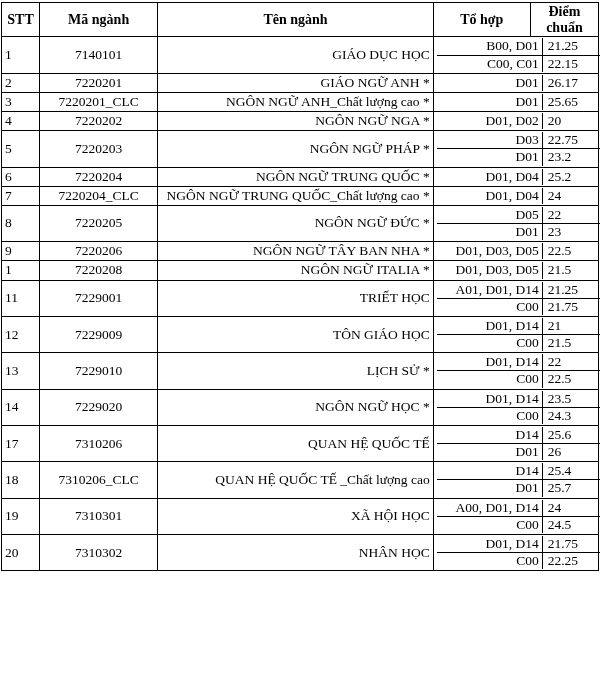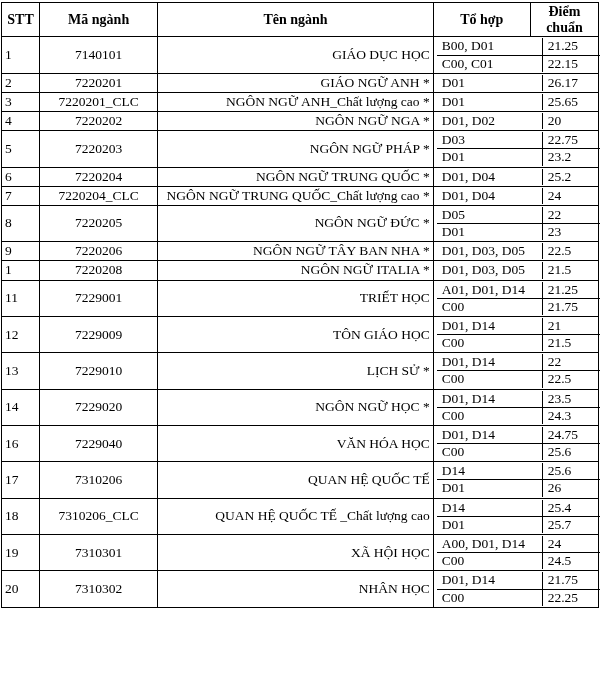--- a/index.html
+++ b/index.html
@@ -71,21 +71,21 @@
     padding: 0;
     border: none;
   }
   table.sub td {
     border: 1px solid #000000;
     padding: 1px 3px;
     font-size: 13.5px;
     line-height: 1.05;
   }
   table.sub td.combo {
-    text-align: left;
+    text-align: right;
     padding-left: 5px;
     width: 97px;
     border-left: none;
     border-top: none;
     white-space: nowrap;
     margin-top: 18px;
   }
   table.sub td.score {
     text-align: left;
     padding-left: 5px;
@@ -352,39 +352,20 @@
                 </tr>
                 <tr>
                   <td class="combo">C00</td>
                   <td class="score">24.3</td>
                 </tr>
               </tbody>
             </table>
           </td>
         </tr>
         <tr>
-          <td class="stt">16</td>
-          <td class="code">7229040</td>
-          <td class="name">VĂN HÓA HỌC</td>
-          <td class="nest" colspan="2">
-            <table class="sub">
-              <tbody>
-                <tr>
-                  <td class="combo">D01, D14</td>
-                  <td class="score">24.75</td>
-                </tr>
-                <tr>
-                  <td class="combo">C00</td>
-                  <td class="score">25.6</td>
-                </tr>
-              </tbody>
-            </table>
-          </td>
-        </tr>
-        <tr>
           <td class="stt">17</td>
           <td class="code">7310206</td>
           <td class="name">QUAN HỆ QUỐC TẾ</td>
           <td class="nest" colspan="2">
             <table class="sub">
               <tbody>
                 <tr>
                   <td class="combo">D14</td>
                   <td class="score">25.6</td>
                 </tr>

